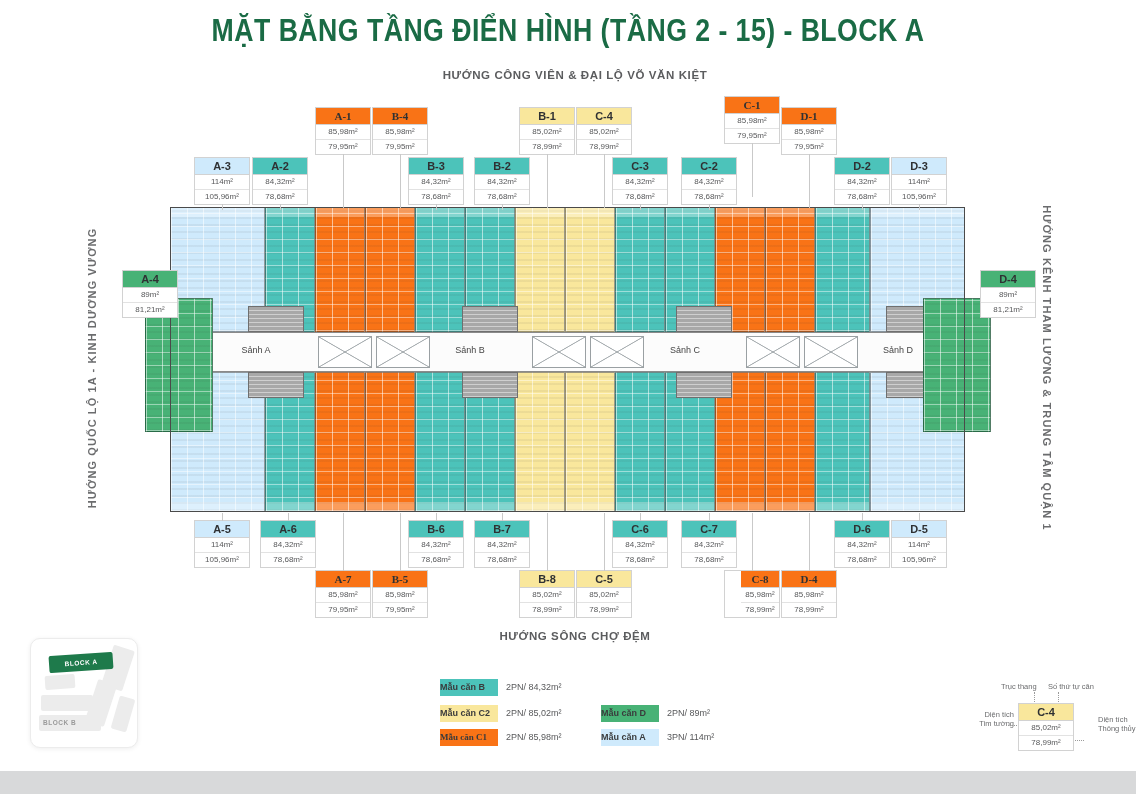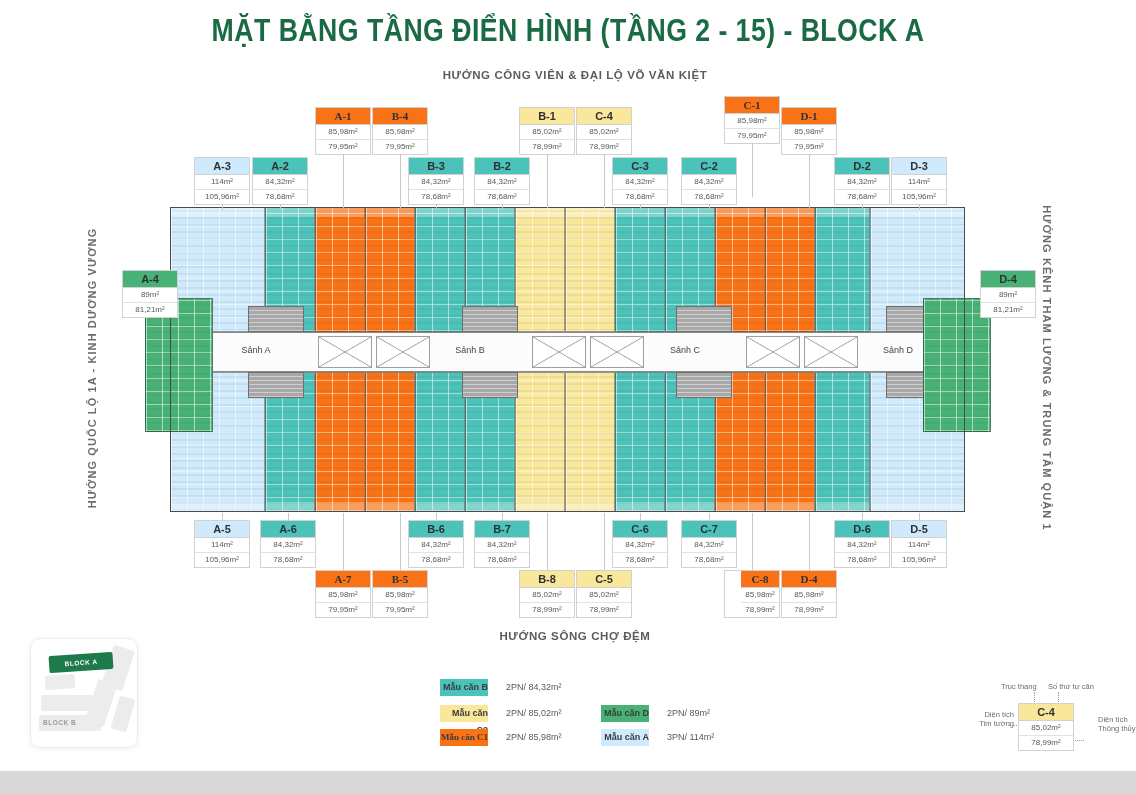--- a/index.html
+++ b/index.html
@@ -49,21 +49,21 @@
             border-top:1px solid #8a8a8a;border-bottom:1px solid #8a8a8a;z-index:2;box-sizing:border-box;}
   .core{position:absolute;top:336px;height:32px;z-index:3;display:flex;gap:4px;}
   .xbox{width:54px;height:100%;background:#ffffff;border:1px solid #9aa0a3;box-sizing:border-box;
         background-image:
           linear-gradient(to top right, transparent calc(50% - .8px), #aab0b3 calc(50% - .2px) calc(50% + .2px), transparent calc(50% + .8px)),
           linear-gradient(to bottom right, transparent calc(50% - .8px), #aab0b3 calc(50% - .2px) calc(50% + .2px), transparent calc(50% + .8px));}
   .lobby{position:absolute;top:345px;transform:translateX(-50%);font-size:9px;color:#454545;z-index:4;white-space:nowrap;}
   .outline{position:absolute;left:170px;top:207px;width:795px;height:305px;border:1.2px solid #4a4a4a;
            z-index:4;pointer-events:none;box-sizing:border-box;}
   
-  .chip{position:absolute;width:48px;height:17px;line-height:17px;text-align:right;
+  .chip{position:absolute;width:58px;height:17px;line-height:17px;text-align:left;
         font-size:9px;font-weight:bold;color:#3a3b3c;z-index:5;}
   .chipdesc{position:absolute;font-size:9px;color:#58595b;z-index:5;white-space:nowrap;line-height:17px;}
   
   .keyplan{position:absolute;left:30px;top:638px;width:106px;height:108px;background:#fff;
            border:1px solid #ececec;border-radius:10px;box-shadow:0 1px 5px rgba(0,0,0,.07);}
   .kp-shape{position:absolute;background:#ececec;border-radius:2px;}
   .kp-a{position:absolute;left:18px;top:15px;width:64px;height:17px;background:#1e7a4b;border-radius:2px;
         transform:rotate(-4deg);color:#fff;font-size:6.5px;font-weight:bold;text-align:center;line-height:17px;letter-spacing:.5px;}
   .kp-b{position:absolute;left:12px;top:80px;font-size:6.5px;font-weight:bold;color:#9a9a9a;letter-spacing:.5px;}
   

